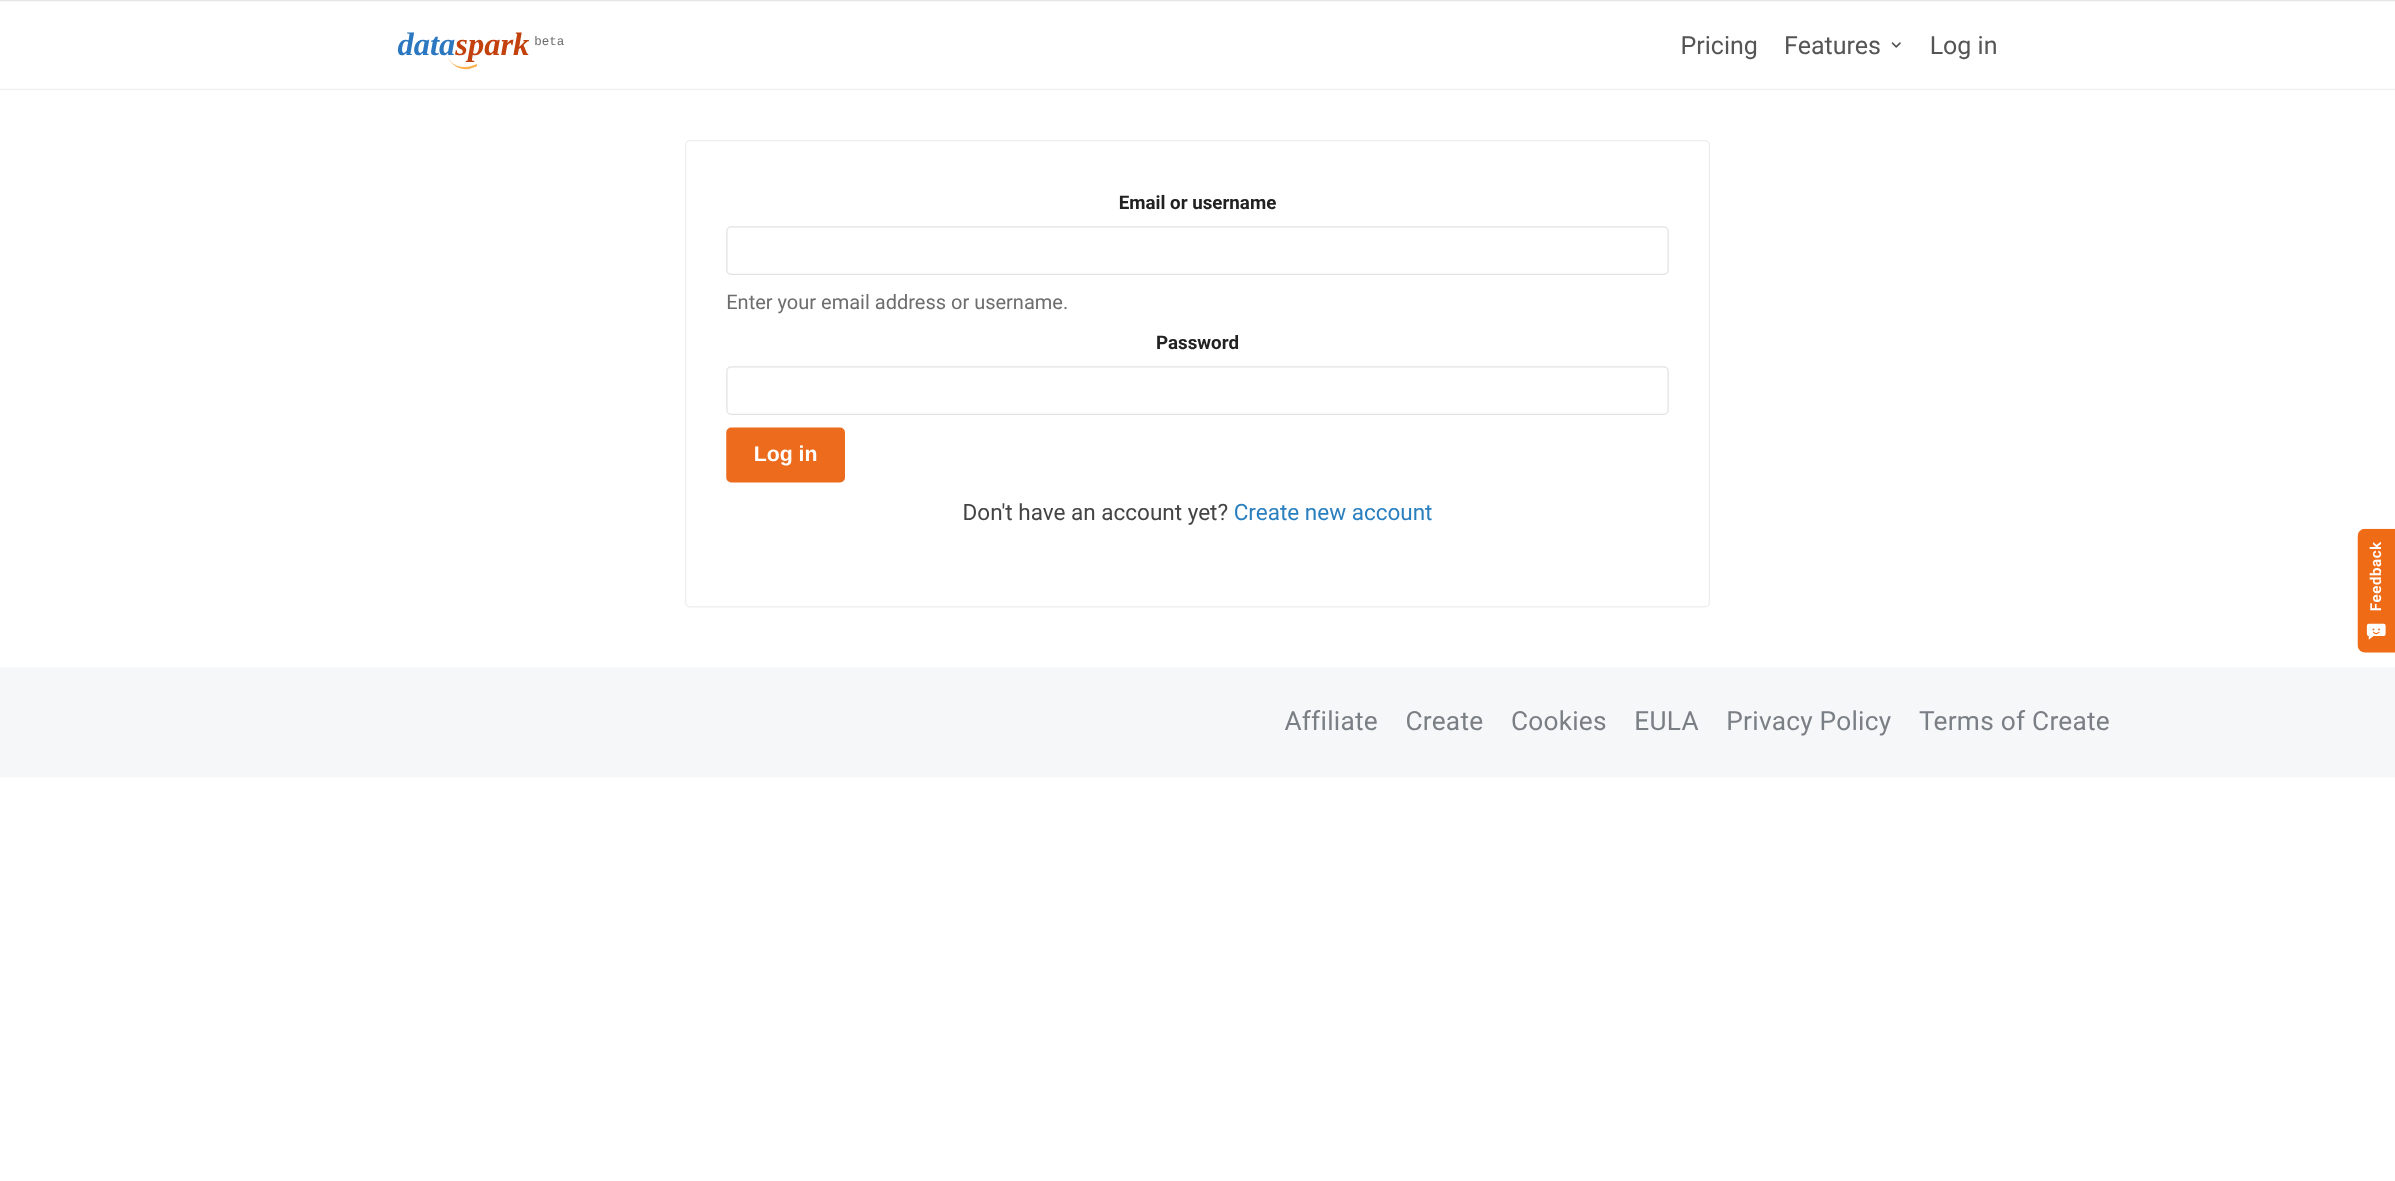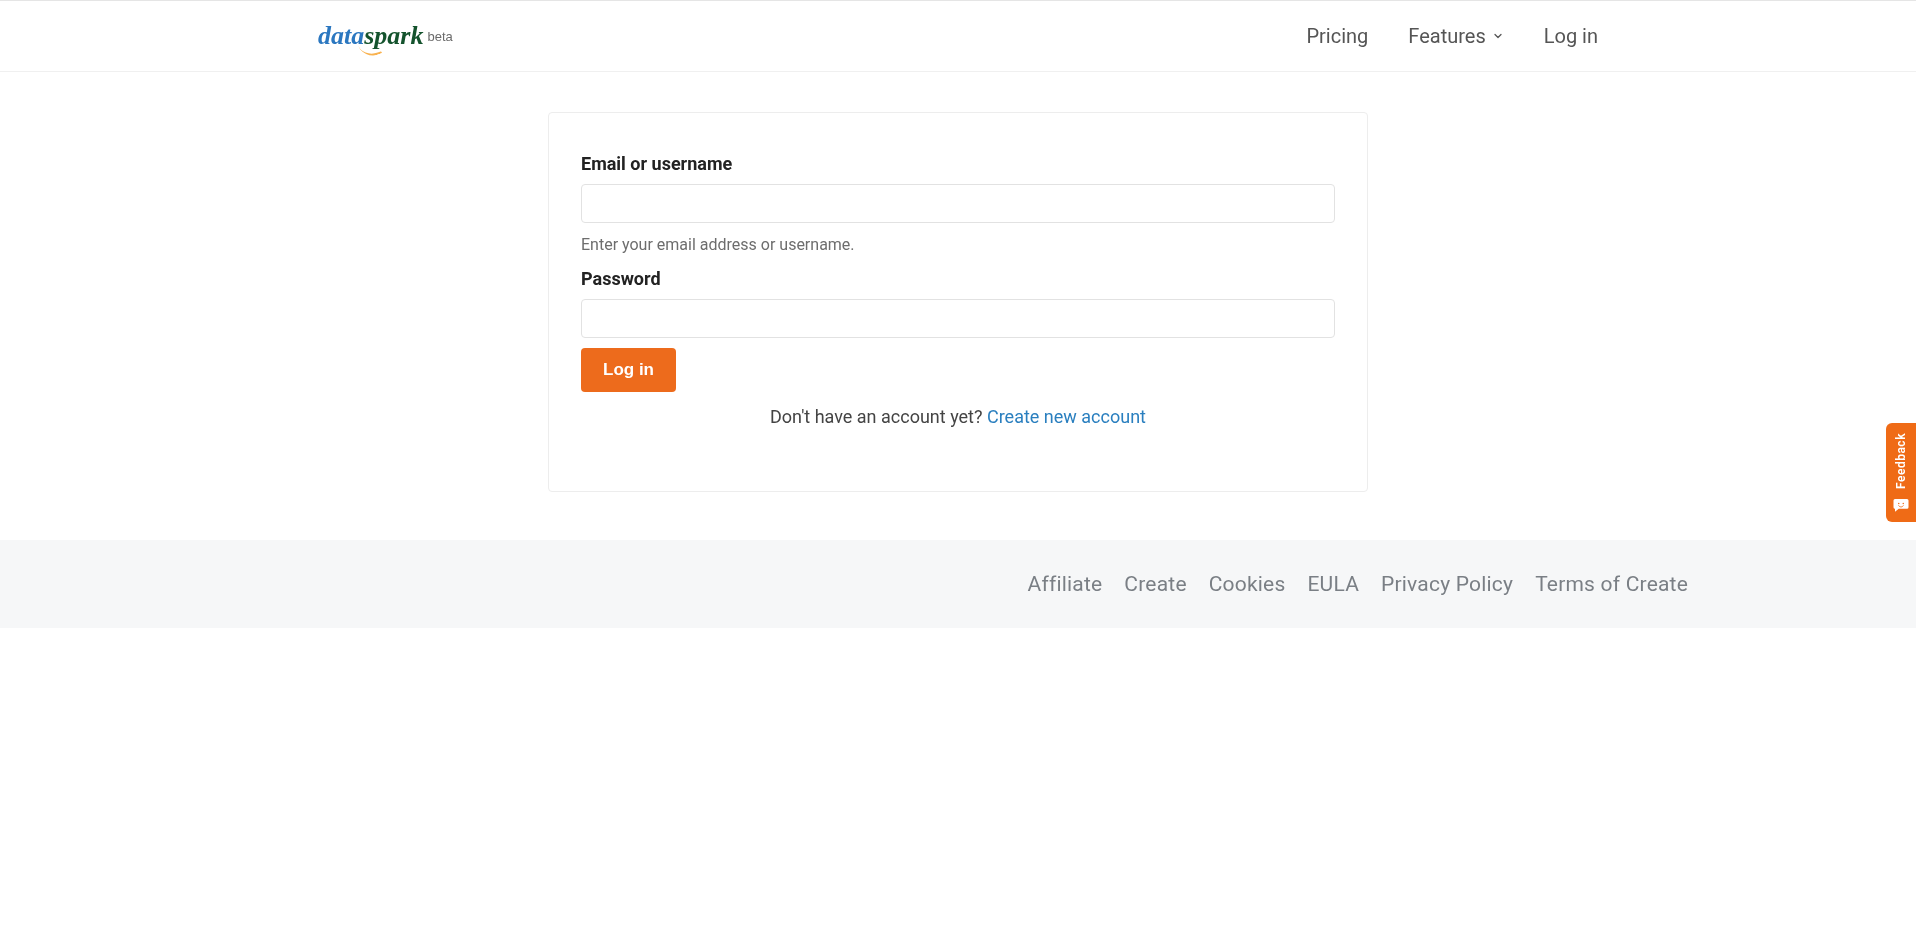--- a/index.html
+++ b/index.html
@@ -24,45 +24,45 @@
   .logo {
     display: flex;
     align-items: flex-start;
     font-family: Georgia, serif;
     font-style: italic;
     font-weight: 600;
     font-size: 26px;
     position: relative;
   }
   .logo-data { color: #2b77c0; }
-  .logo-spark { color: #14532d; position: relative; }
+  .logo-spark { color: #c2410c; position: relative; }
   .logo-beta {
-    font-family: Liberation Sans, sans-serif;
+    font-family: Liberation Mono, monospace;
     font-style: normal;
     font-weight: 500;
-    font-size: 13px;
+    font-size: 10px;
     color: #6b6b6b;
     margin-left: 4px;
     position: relative;
     top: 8px;
   }
   .logo-spark::before {
     content: "";
     position: absolute;
     left: -4px;
     bottom: -6px;
     width: 20px;
     height: 14px;
     border-bottom: 2px solid #f9b24f;
     border-radius: 0 0 0 20px;
     transform: rotate(-20deg);
   }
   .nav {
     display: flex;
-    gap: 40px;
+    gap: 21px;
     align-items: flex-start;
   }
   .nav a, .nav .nav-item {
     color: #555;
     text-decoration: none;
     font-size: 20px;
     cursor: pointer;
     display: inline-flex;
     align-items: center;
     gap: 6px;
@@ -78,24 +78,25 @@
   .card {
     max-width: 820px;
     margin: 0 auto;
     background: #fff;
     border: 1px solid #ededed;
     border-radius: 4px;
     padding: 40px 32px 60px;
   }
   .field-label {
     font-weight: 700;
-    font-size: 18px;
+    font-size: 15px;
     color: #222;
     display: block;
     margin-bottom: 10px;
+    text-align: center;
   }
   .text-input {
     width: 100%;
     border: 1px solid #e2e2e2;
     border-radius: 4px;
     padding: 8px 10px;
     font-size: 15px;
     line-height: 1.4;
     outline: none;
   }

